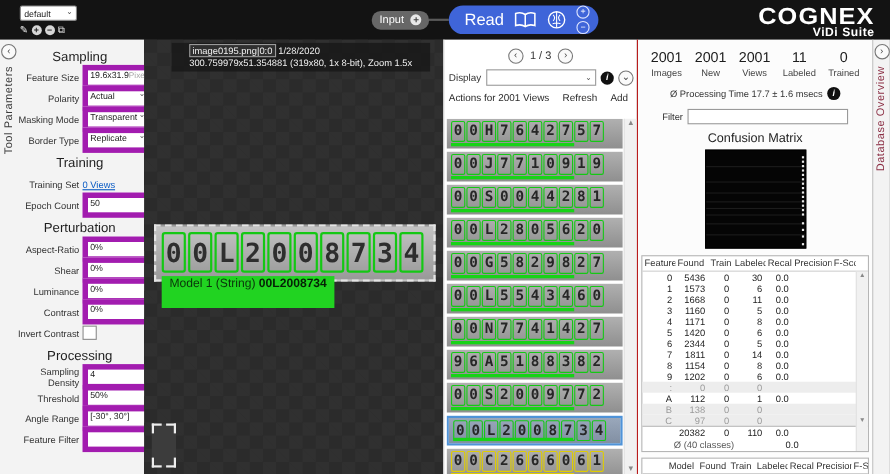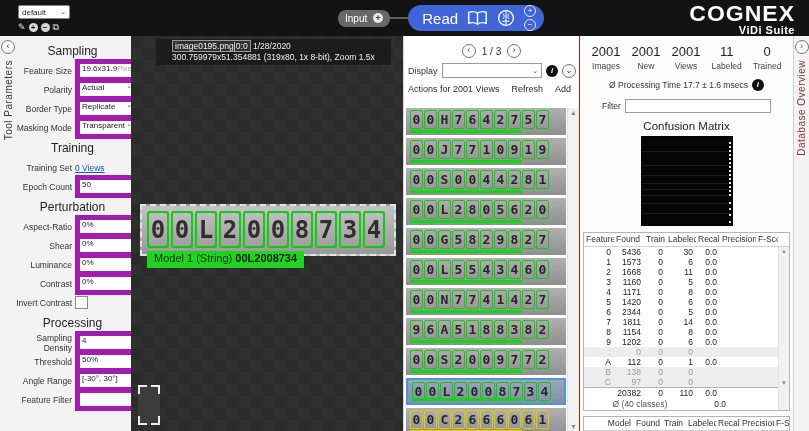--- a/index.html
+++ b/index.html
@@ -59,21 +59,21 @@
   .canvas-info{position:absolute;left:25px;top:3px;font-size:8.5px;color:#f0f0f0;background:rgba(25,25,25,.85);
       padding:2px 16px;line-height:11px;white-space:nowrap}
   .file-chip{border:1px solid #9a9a9a;padding:0 2px;background:#303030}
   .plate{position:absolute;left:9px;top:168px;width:256px;height:52px;border:2px dashed #e4e4e4;
       background:linear-gradient(180deg,#c3c3c3,#999);box-sizing:border-box}
   .plate-chars{display:flex;gap:2px;padding:5px 0 0 5px}
   .plate-char{width:22px;height:37px;box-sizing:border-box;border:2px solid #14c814;border-radius:3px;
       display:flex;align-items:center;justify-content:center;font-family:"DejaVu Sans Mono",monospace;
       font-weight:bold;font-size:24px;color:#2e2e2e}
   .model-tag{position:relative;z-index:2;display:inline-block;margin:2px 0 0 5px;background:#21d321;
-      color:#0b330b;font-size:11px;padding:1px 7px 4px;white-space:nowrap}
+      color:#0b330b;font-size:11px;padding:1px 7px 16px;white-space:nowrap}
   .model-tag b{color:#062106}
   .cursor-box{position:absolute;left:7px;top:349px;width:22px;height:40px;background:#3c3c3c}
   .cb{position:absolute;width:7px;height:7px;border-color:#ededed;border-style:solid;border-width:0}
   .cb.tl{top:0;left:0;border-top-width:2px;border-left-width:2px}
   .cb.tr{top:0;right:0;border-top-width:2px;border-right-width:2px}
   .cb.bl{bottom:0;left:0;border-bottom-width:2px;border-left-width:2px}
   .cb.br{bottom:0;right:0;border-bottom-width:2px;border-right-width:2px}
 
   
   .views{position:absolute;left:403px;top:36px;width:176px;height:395px;background:#fff;border-left:1px solid #d8d8d8;box-sizing:border-box}
@@ -201,30 +201,30 @@
         </div>
       </div>
       <div class="form-row" data-interactable="false">
         <span class="form-label" data-interactable="false">Polarity</span>
         <div class="input" data-interactable="true">
           <span class="sel-val" data-interactable="false">Actual</span>
           <span class="caret" data-interactable="false">⌄</span>
         </div>
       </div>
       <div class="form-row" data-interactable="false">
+        <span class="form-label" data-interactable="false">Masking Mode</span>
+        <div class="input" data-interactable="true">
+          <span class="sel-val" data-interactable="false">Transparent</span>
+          <span class="caret" data-interactable="false">⌄</span>
+        </div>
+      </div>
+      <div class="form-row" data-interactable="false">
         <span class="form-label" data-interactable="false">Border Type</span>
         <div class="input" data-interactable="true">
           <span class="sel-val" data-interactable="false">Replicate</span>
-          <span class="caret" data-interactable="false">⌄</span>
-        </div>
-      </div>
-      <div class="form-row" data-interactable="false">
-        <span class="form-label" data-interactable="false">Masking Mode</span>
-        <div class="input" data-interactable="true">
-          <span class="sel-val" data-interactable="false">Transparent</span>
           <span class="caret" data-interactable="false">⌄</span>
         </div>
       </div>
       <div class="section-title" data-interactable="false">Training</div>
       <div class="form-row" data-interactable="false">
         <span class="form-label" data-interactable="false">Training Set</span>
         <a class="link" data-interactable="true">0 Views</a>
       </div>
       <div class="form-row" data-interactable="false">
         <span class="form-label" data-interactable="false">Epoch Count</span>

